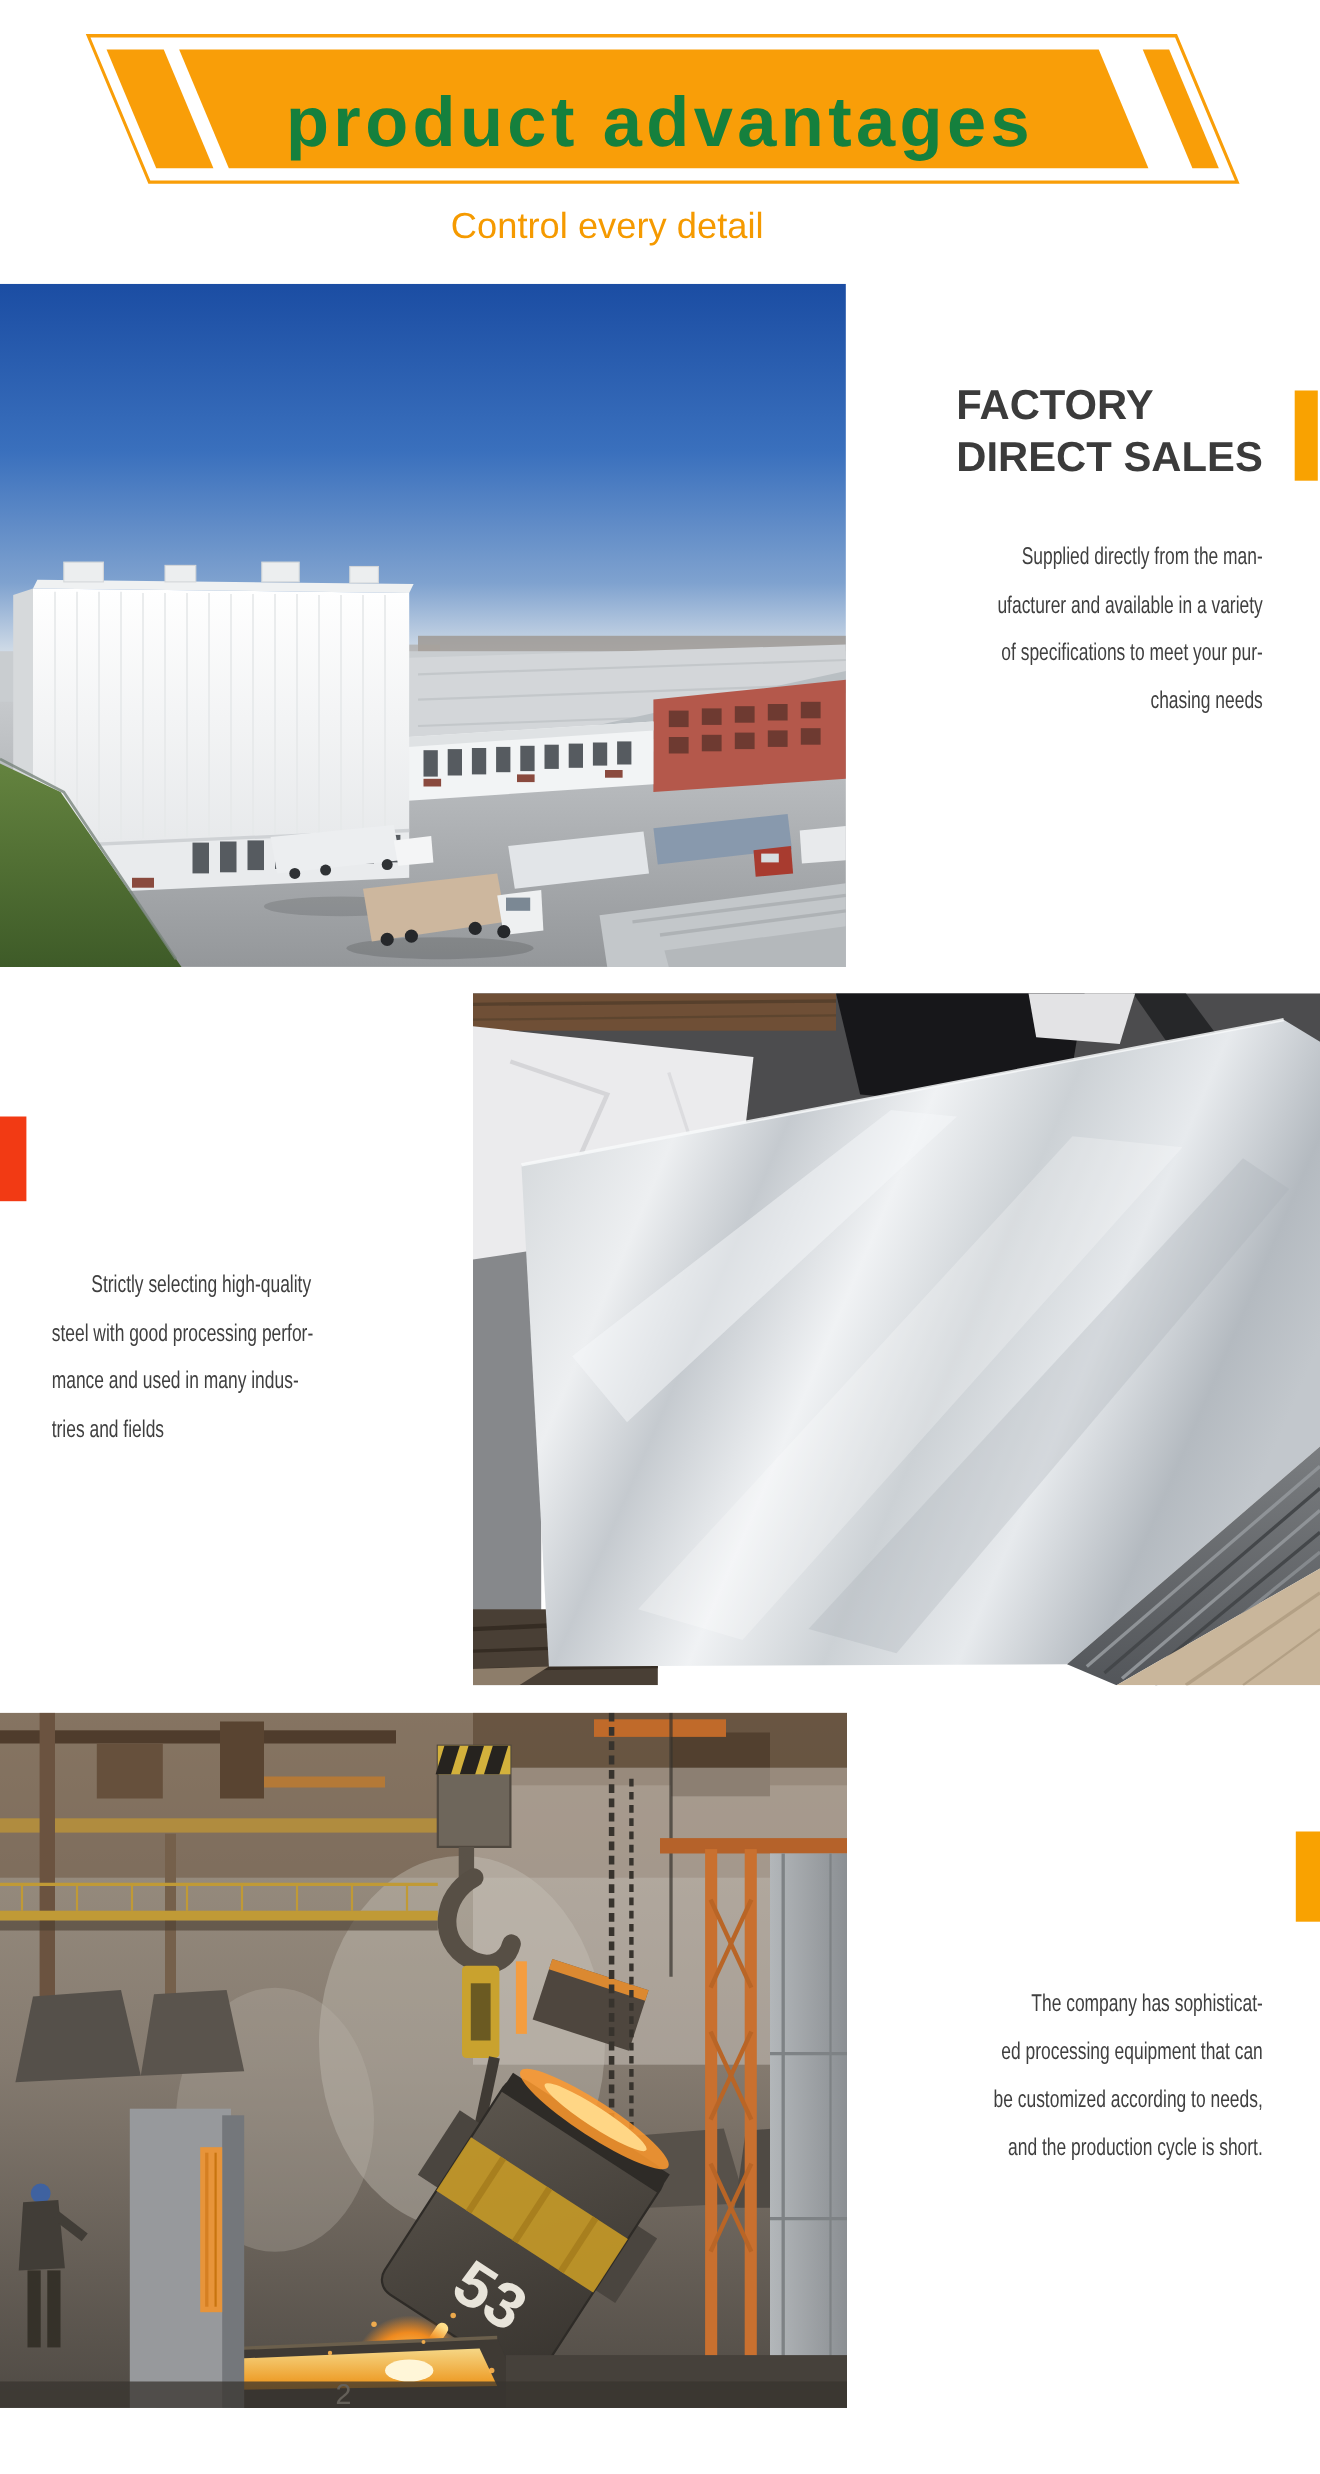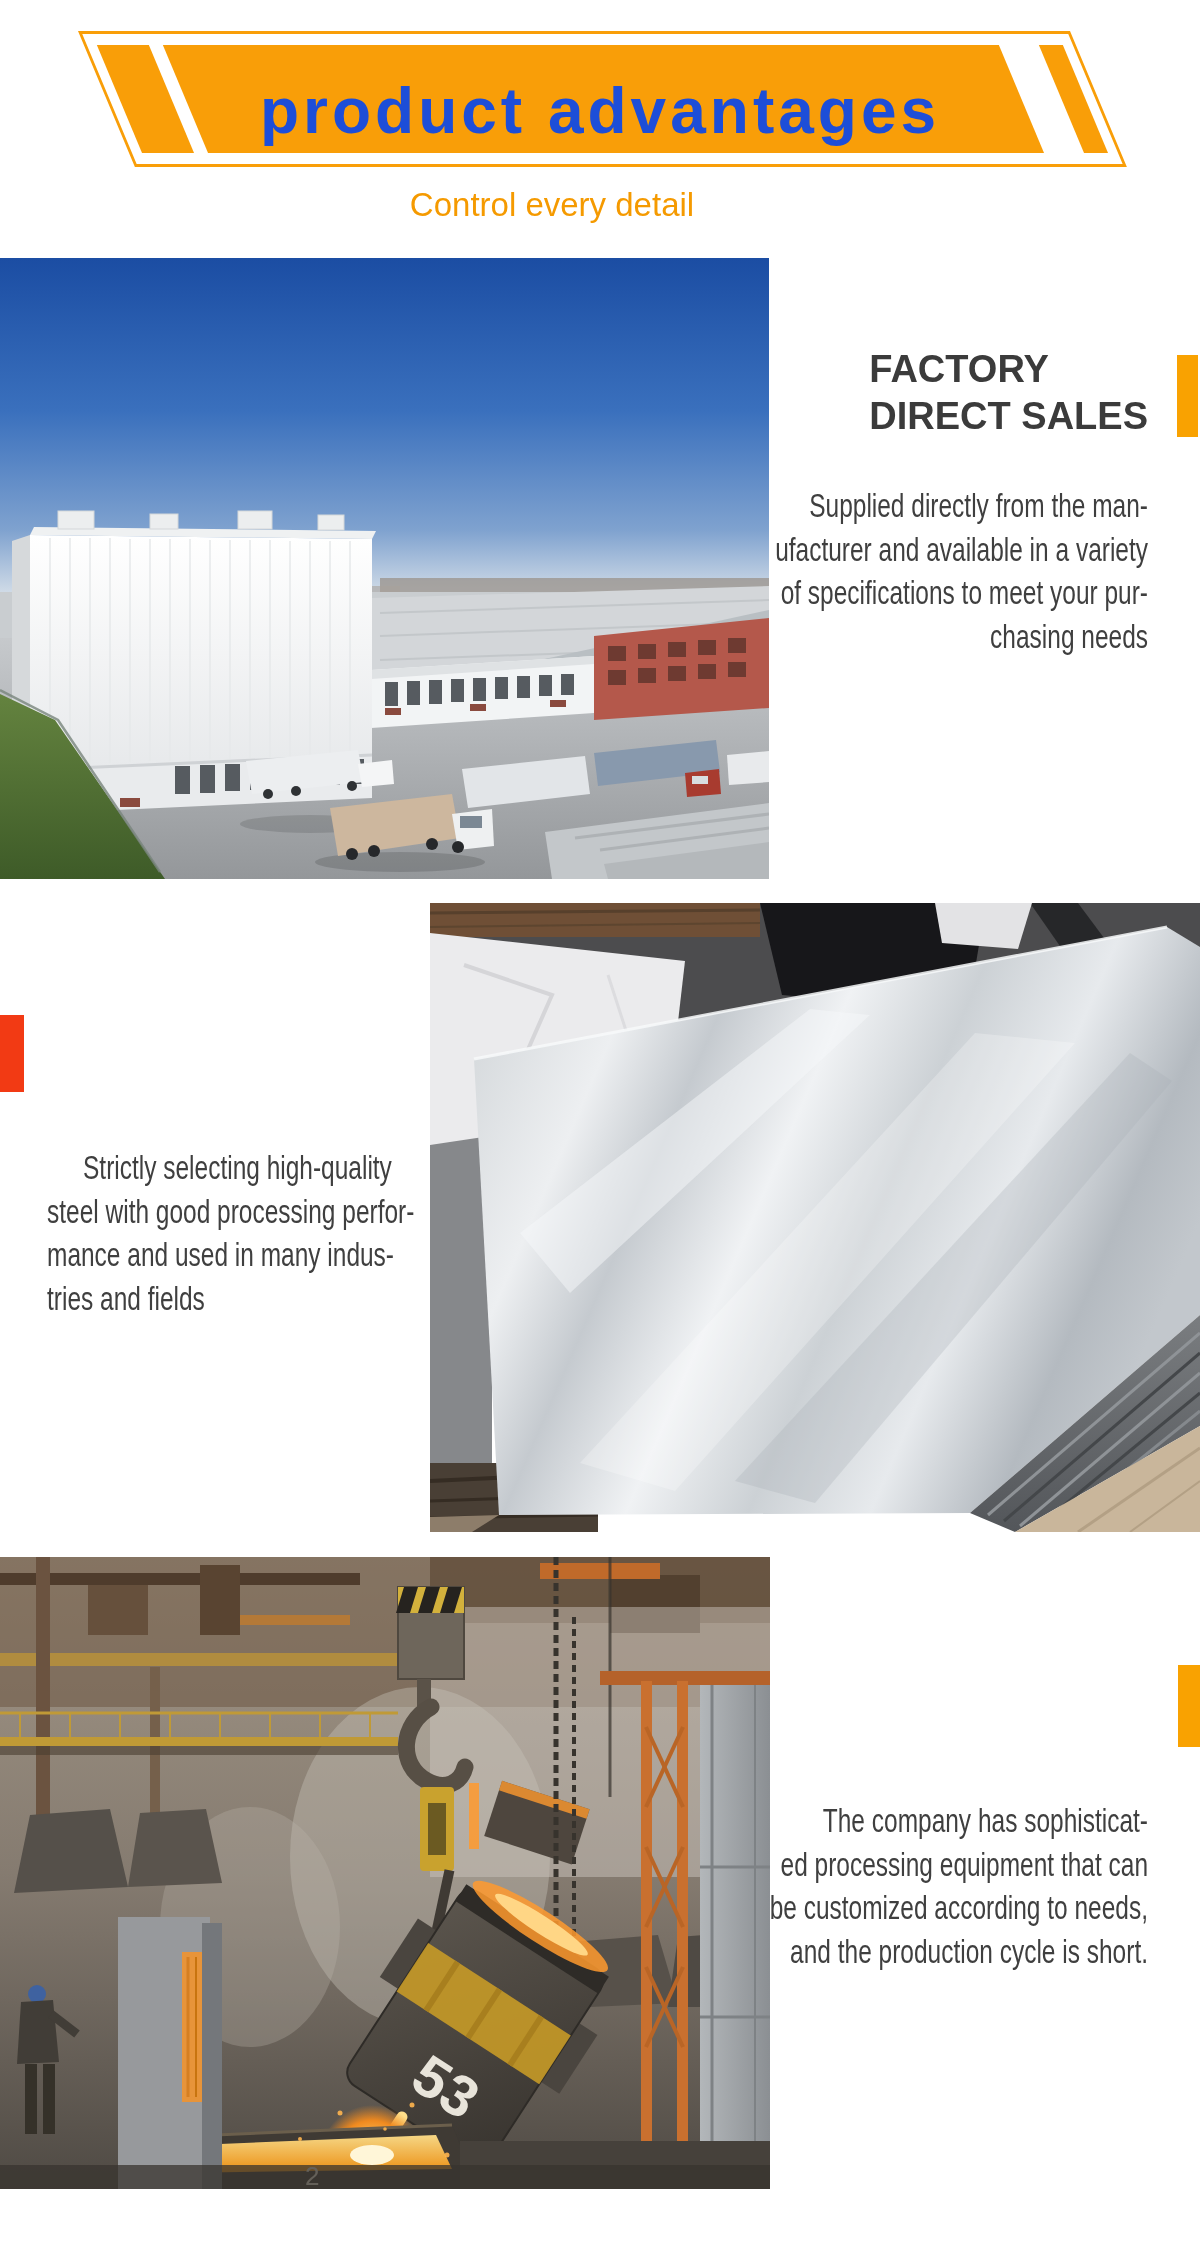--- a/index.html
+++ b/index.html
@@ -13,21 +13,21 @@
     transform:skewX(22.7deg);transform-origin:0 0;
     border:3px solid #F99E08;background:#fff;box-sizing:border-box;
   }
   .banner-skew .stripe{position:absolute;top:11px;bottom:11px;background:#F99E08;}
   .b-slice-l{left:10px;width:52px;}
   .b-body{left:76px;width:836px;}
   .b-slice-r{right:10px;width:24px;}
   .banner-title{
     position:absolute;left:0;top:31px;width:1200px;height:160px;
     display:flex;align-items:center;justify-content:center;
-    font-size:64px;font-weight:bold;letter-spacing:4px;color:#1d4ed8;
+    font-size:64px;font-weight:bold;letter-spacing:4px;color:#15803d;
   }
   .subtitle{
     position:absolute;left:0;top:185px;width:1104px;text-align:center;
     font-size:33px;line-height:40px;color:#F59A00;
   }
   
   .h-right{
     position:absolute;right:52px;text-align:left;
     font-size:38px;font-weight:bold;color:#3B3B3B;line-height:47px;white-space:nowrap;
   }
@@ -36,21 +36,21 @@
   .h-left{
     position:absolute;left:47px;top:1029px;
     font-size:42px;font-weight:bold;color:#3B3B3B;line-height:44px;white-space:nowrap;
   }
   .squish{display:inline-block;transform:scaleX(0.9);transform-origin:0 50%;}
   .accent-bar{position:absolute;}
   #bar-1{left:1177px;top:355px;width:21px;height:82px;background:#F9A201;}
   #bar-2{left:0;top:1015px;width:24px;height:77px;background:#F23A14;}
   #bar-3{left:1178px;top:1665px;width:22px;height:82px;background:#F9A201;}
   .para{
-    position:absolute;width:584px;font-size:34px;line-height:43.6px;color:#3F3F3F;
+    position:absolute;width:584px;font-size:22px;line-height:43.6px;color:#3F3F3F;
   }
   .para .ln{display:block;white-space:nowrap;transform:scaleX(0.72);}
   .para-r{right:52px;text-align:right;}
   .para-r .ln{transform-origin:100% 50%;}
   .para-l{left:47px;text-align:left;}
   .para-l .ln{transform-origin:0 50%;}
   .para-l .ln.indent{padding-left:50px;}
   #para-1{top:484px;}
   #para-2{top:1146px;}
   #para-3{top:1799px;}

